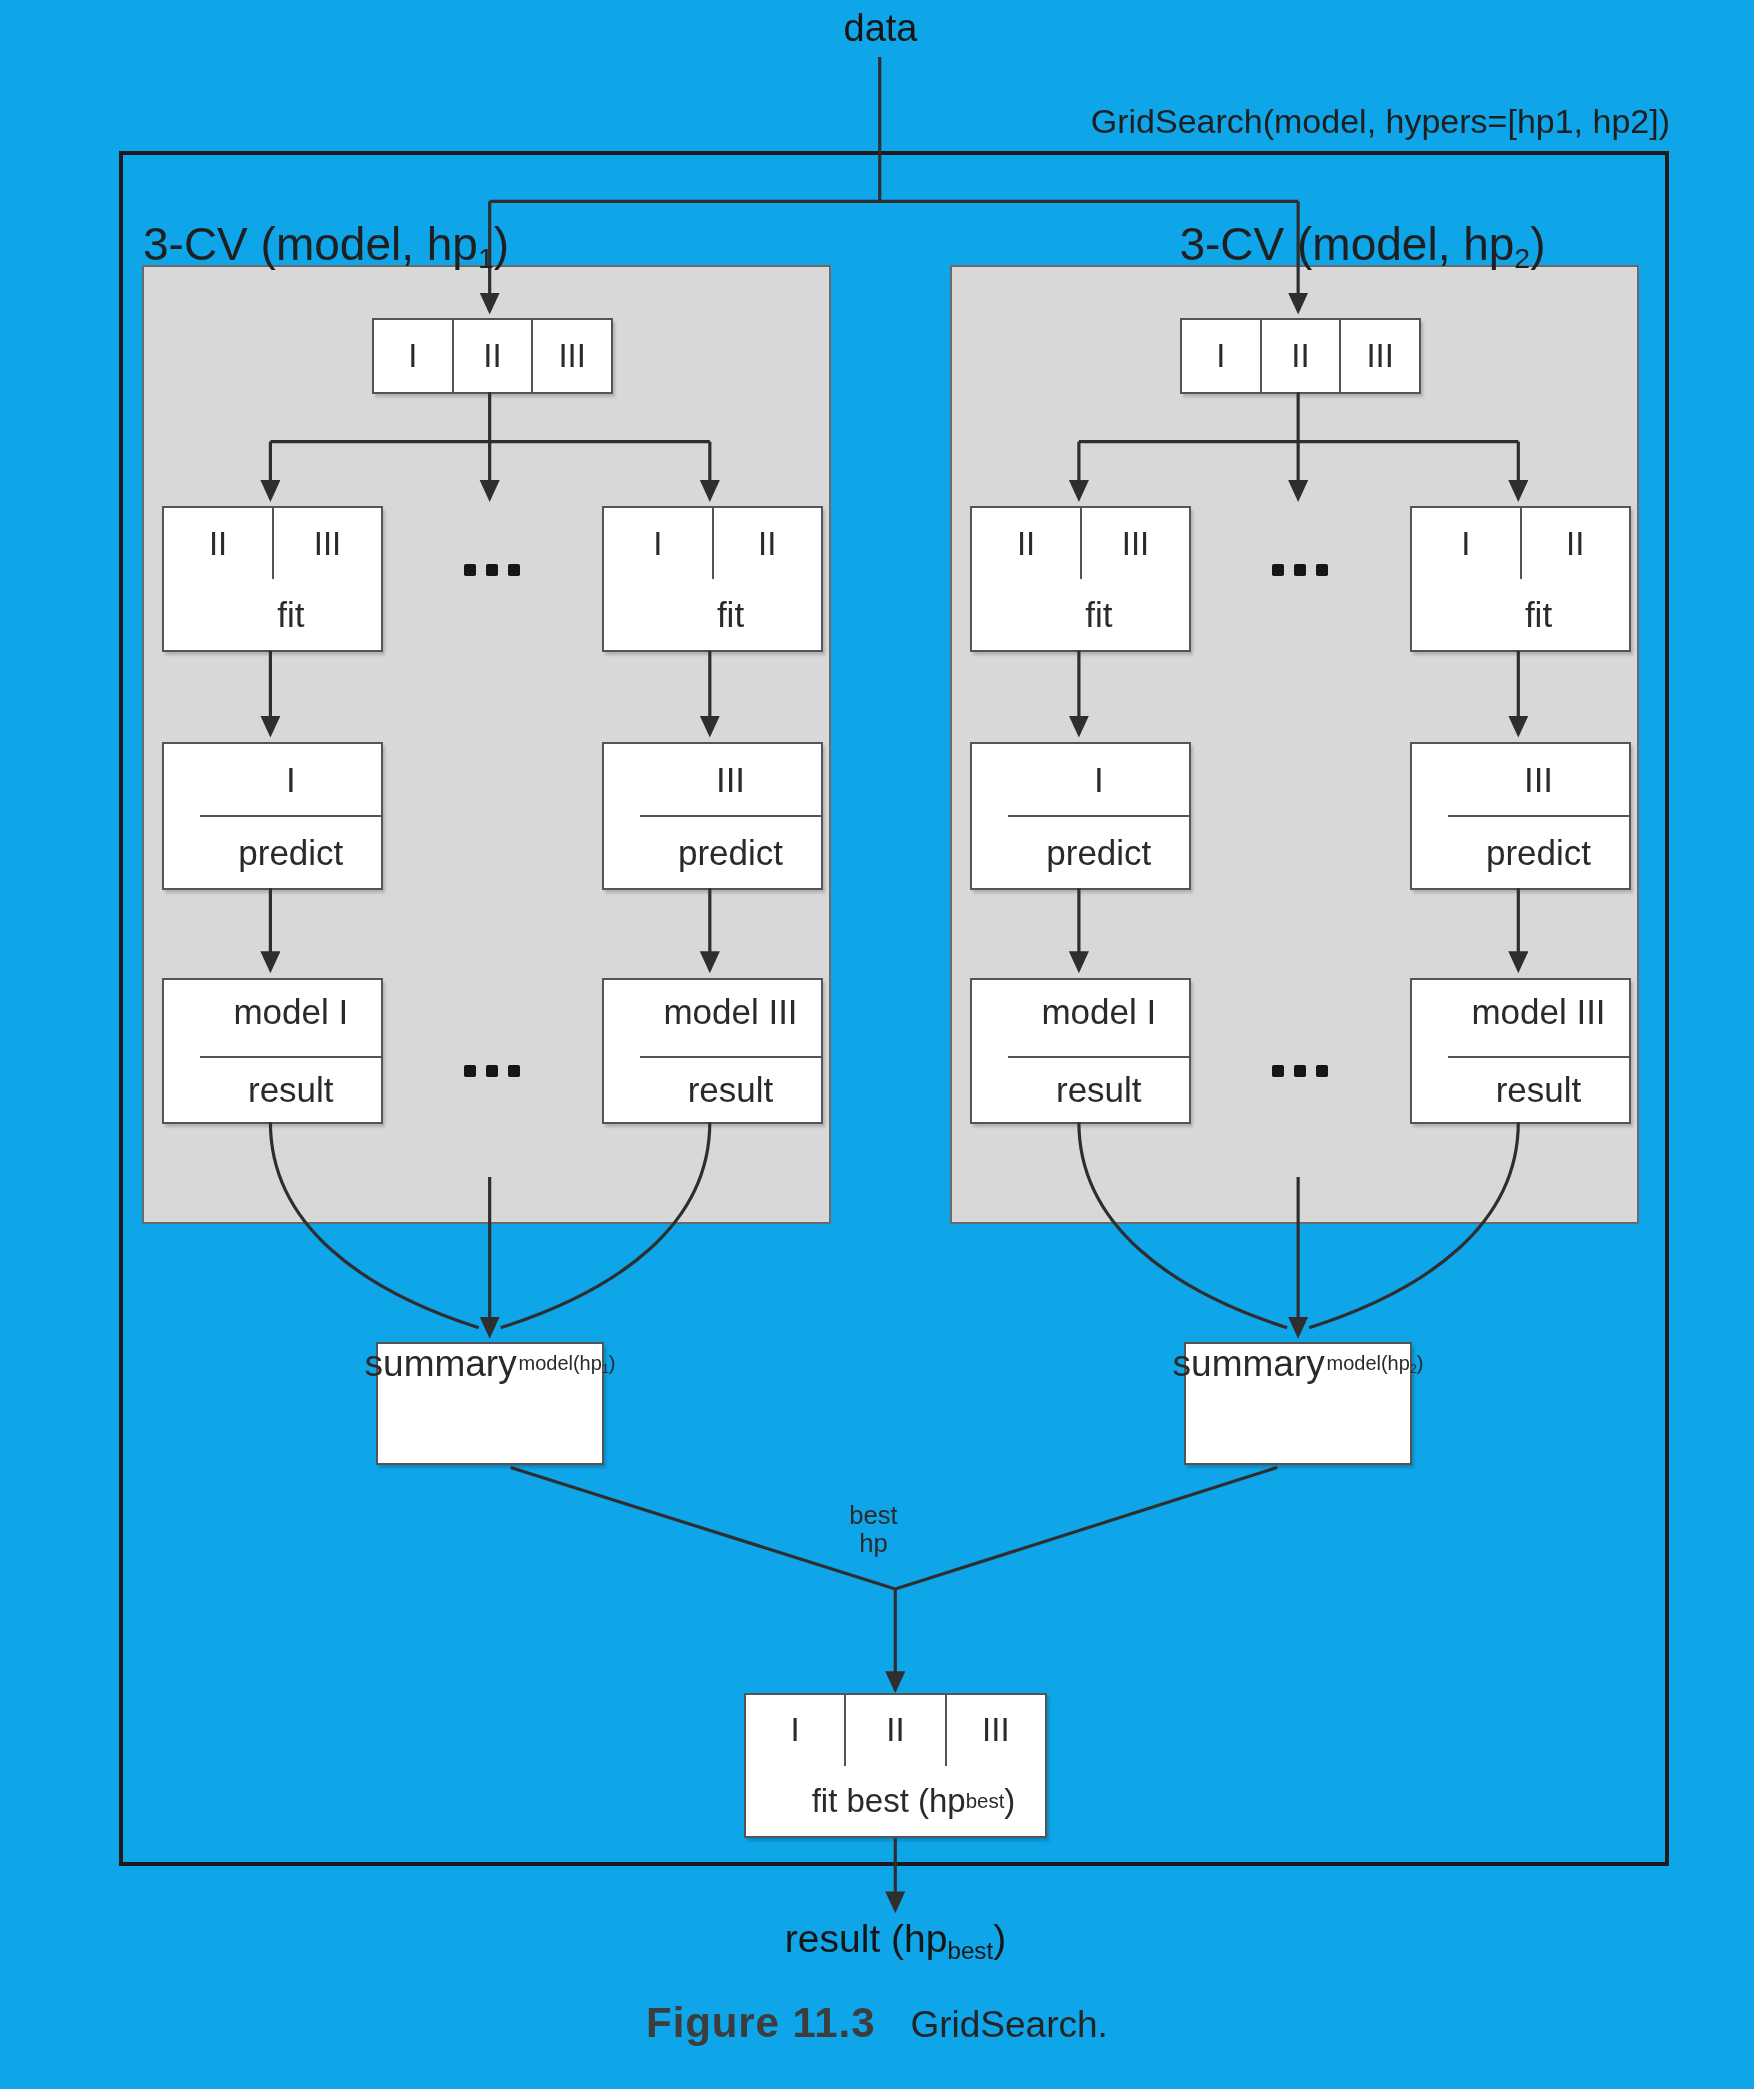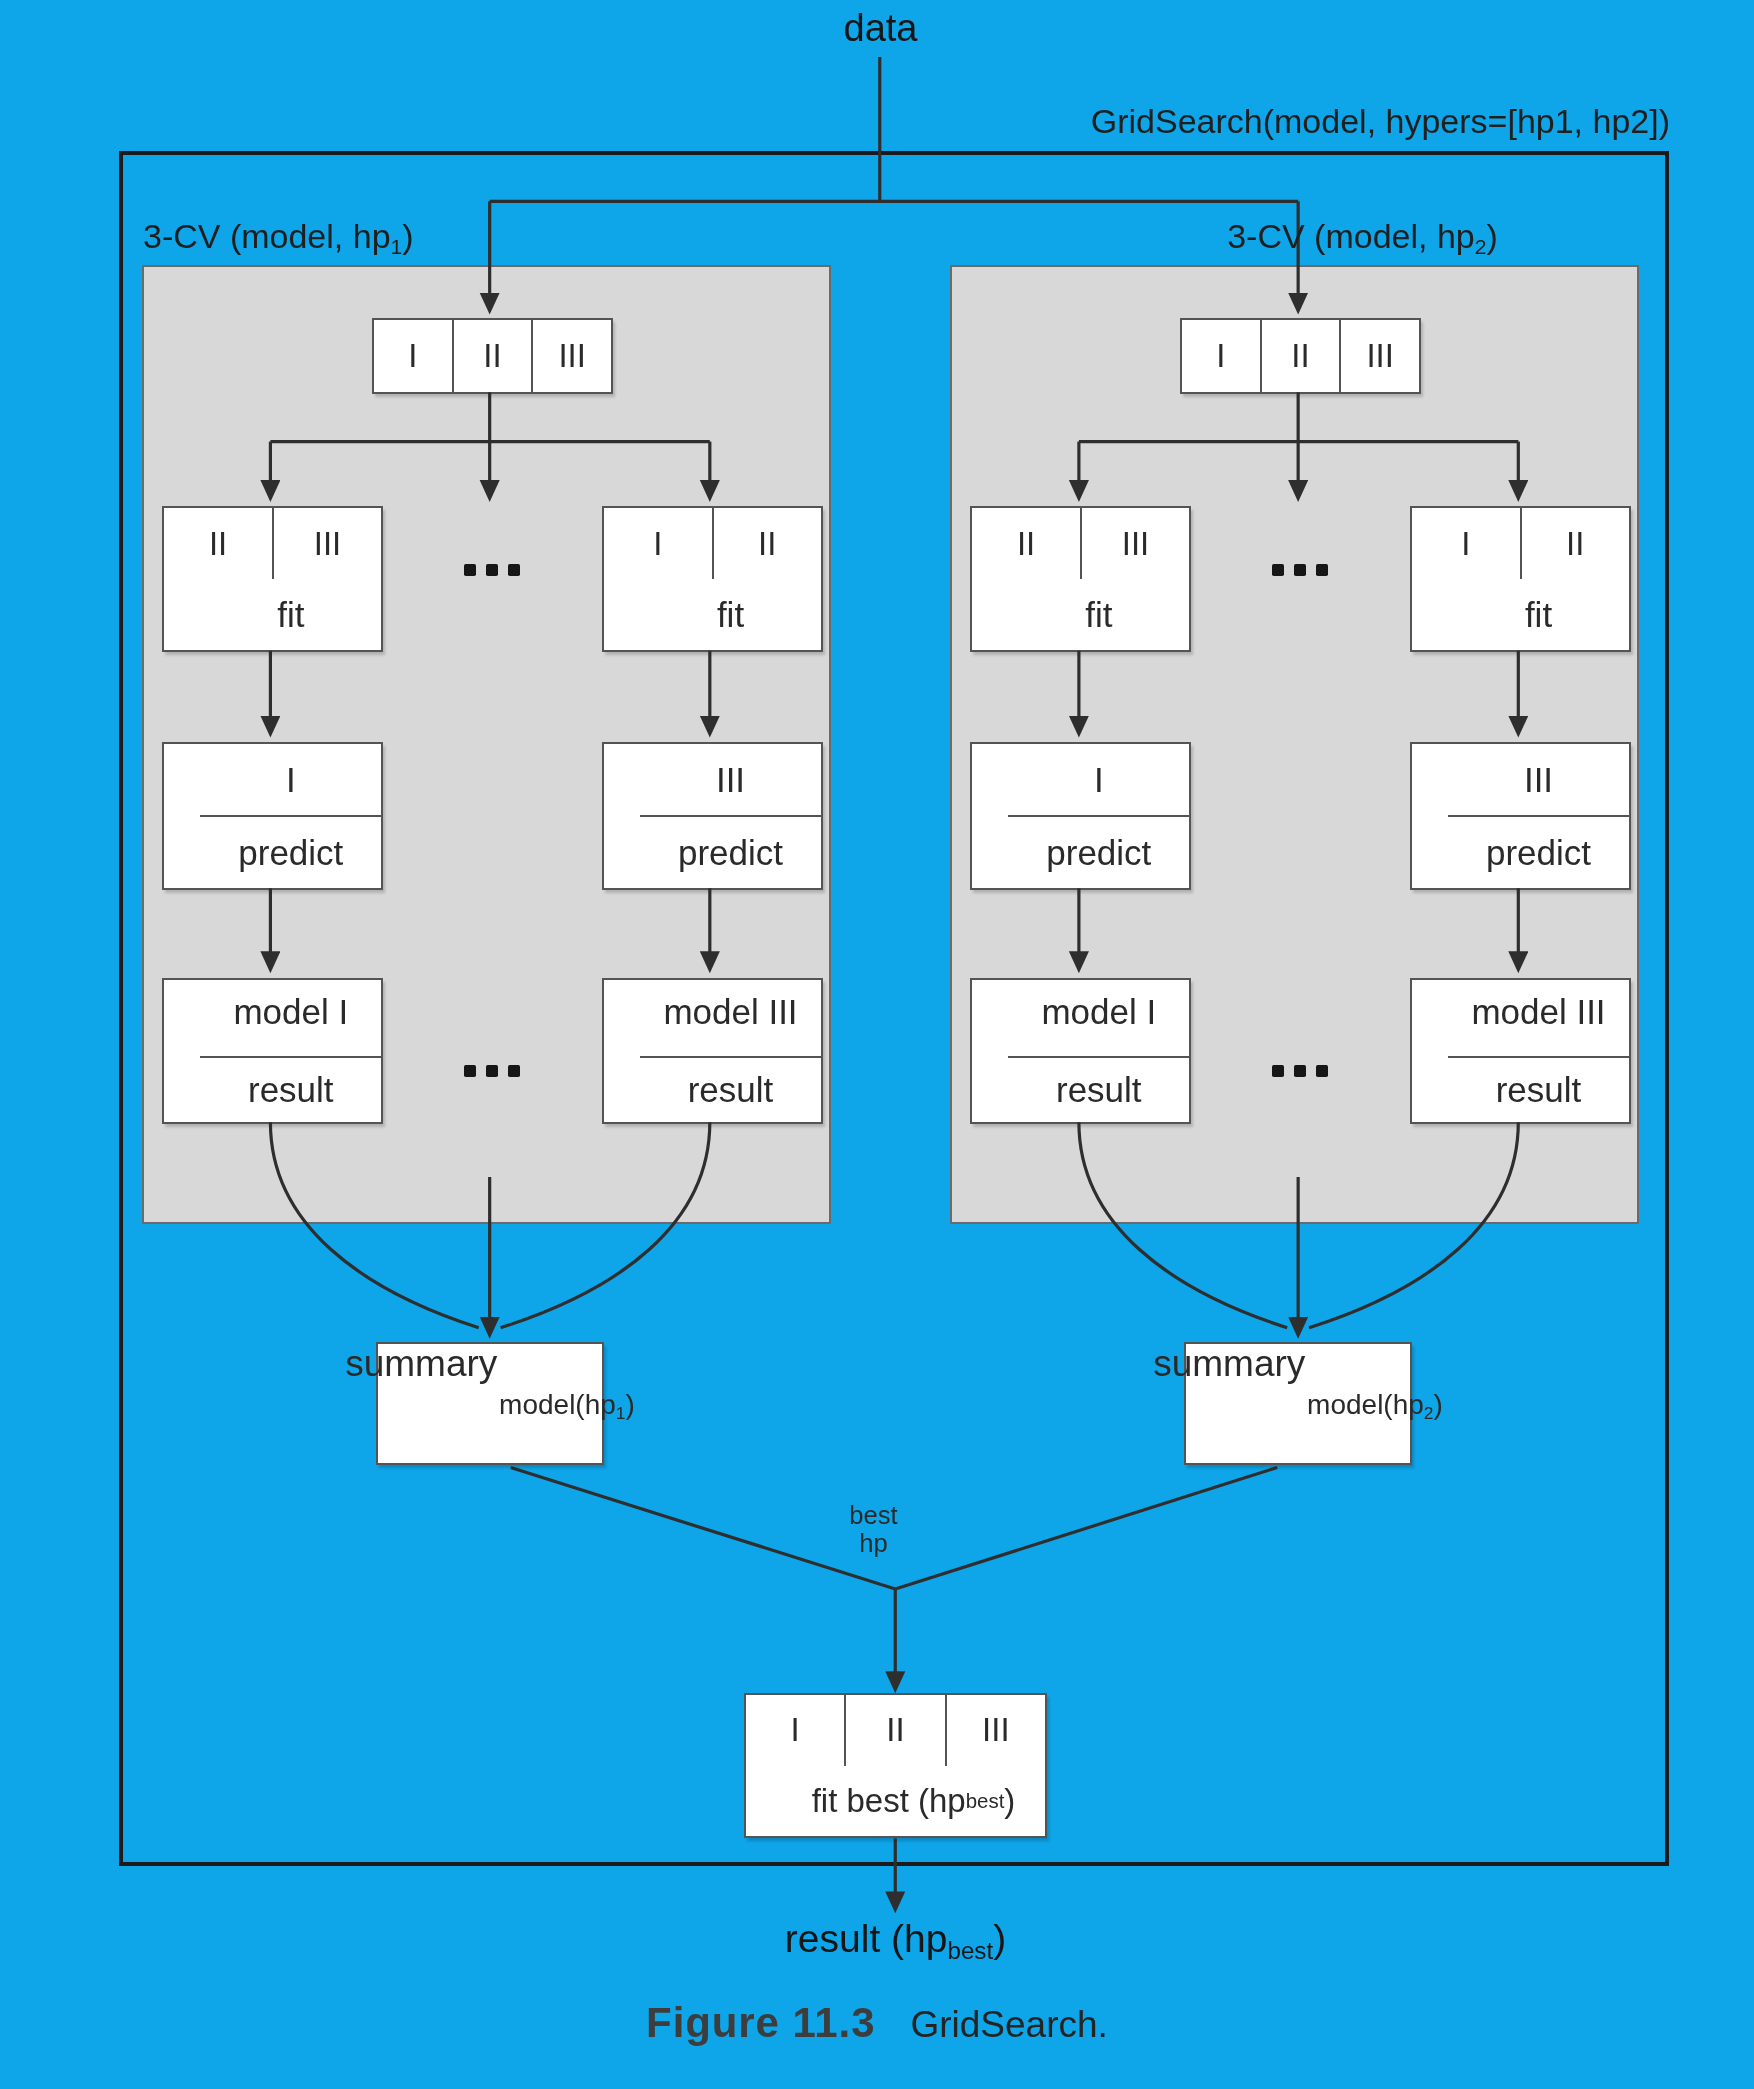--- a/index.html
+++ b/index.html
@@ -22,24 +22,24 @@
   .bxp{height:148px;}
   .bL{left:18.3px;} .bR{left:458px;}
   .t-fit{top:239px;} .t-pred{top:475px;} .t-model{top:711px;gap:12px;}
   .dots{z-index:3;display:flex;gap:10px;align-items:center;justify-content:center;width:82px;height:18.3px;left:307px;}
   .d1{top:294px;} .d2{top:795px;}
   .dots i{width:12px;height:12px;background:#161616;border-radius:1.8px;display:block;}
   .summary{width:228px;height:123px;top:1342px;z-index:3;background:#fff;border:2.7px solid #545454;
            box-shadow:2.7px 3.7px 2.7px rgba(0,0,0,.18);display:flex;flex-direction:row;
            align-items:flex-start;justify-content:center;gap:1.8px;box-sizing:border-box;}
   .summary .l1{font-size:37px;color:#2a2a2a;line-height:40px;}
-  .summary .l2{font-size:28px;color:#2a2a2a;line-height:31px;margin-top:45px;}
+  .summary .l2{font-size:20px;color:#2a2a2a;line-height:39px;}
   .sum1{left:376px;} .sum2{left:1184px;}
   .sub{font-size:.62em;vertical-align:-.28em;}
-  .panel-label{top:217px;font-size:34px;z-index:3;color:#1f1f1f;white-space:nowrap;}
+  .panel-label{top:217px;font-size:46px;z-index:3;color:#1f1f1f;white-space:nowrap;}
   .pl1{left:143px;} .pl2{left:1111px;width:503px;text-align:center;}
   .gs-label{top:102px;left:848px;width:822px;text-align:right;font-size:34px;color:#1f1f1f;z-index:3;white-space:nowrap;}
   .data-label{top:7.3px;left:789px;width:183px;text-align:center;font-size:38px;color:#161616;z-index:3;}
   .best-hp{top:1501px;left:805px;width:137px;text-align:center;font-size:25.6px;line-height:28px;color:#2a2a2a;z-index:3;}
   .final-box{left:744px;top:1693px;width:303px;height:145px;}
   .final-box .lab{font-size:33px;}
   .output-label{top:1917px;left:713px;width:365px;text-align:center;font-size:39px;color:#161616;z-index:3;white-space:nowrap;}
   .caption{top:1999px;left:0;width:1754px;display:flex;justify-content:center;align-items:baseline;gap:35px;z-index:3;text-align:center;}
   .caption .fig{font-weight:700;font-size:42px;color:#3d3d3d;letter-spacing:0.9px;}
   .caption .txt{font-size:37px;color:#242424;}

